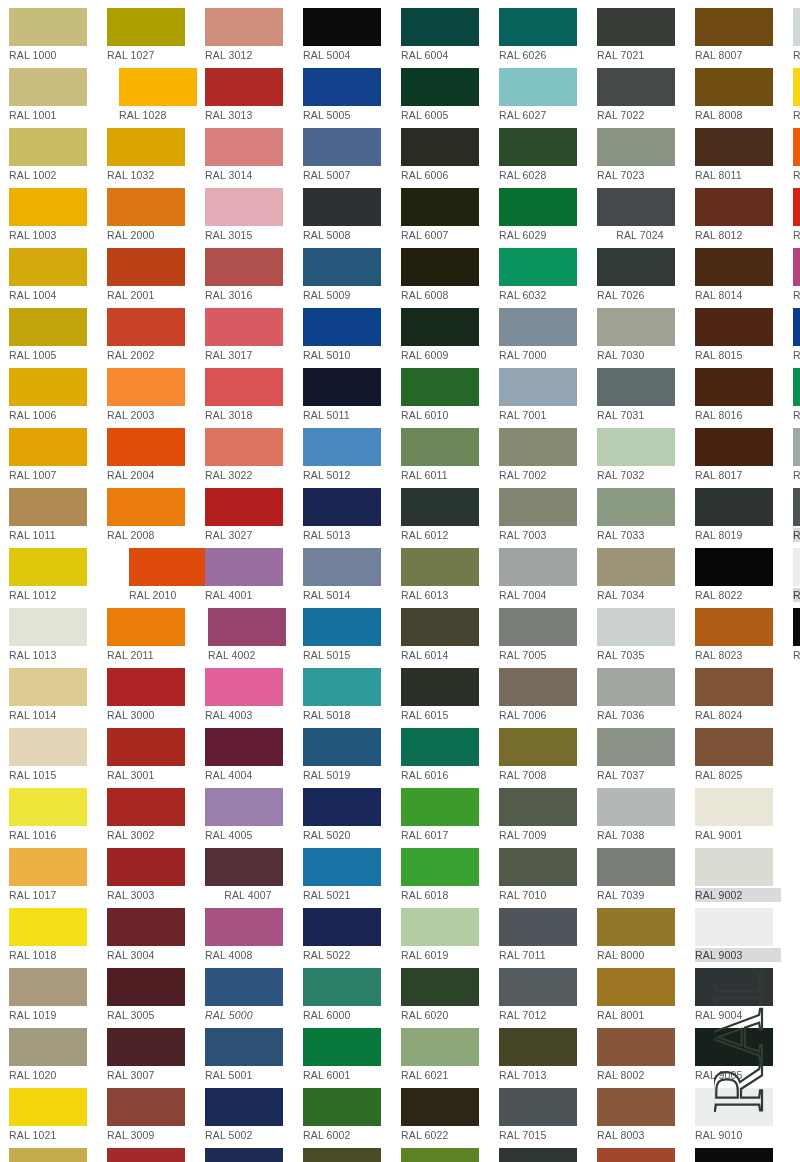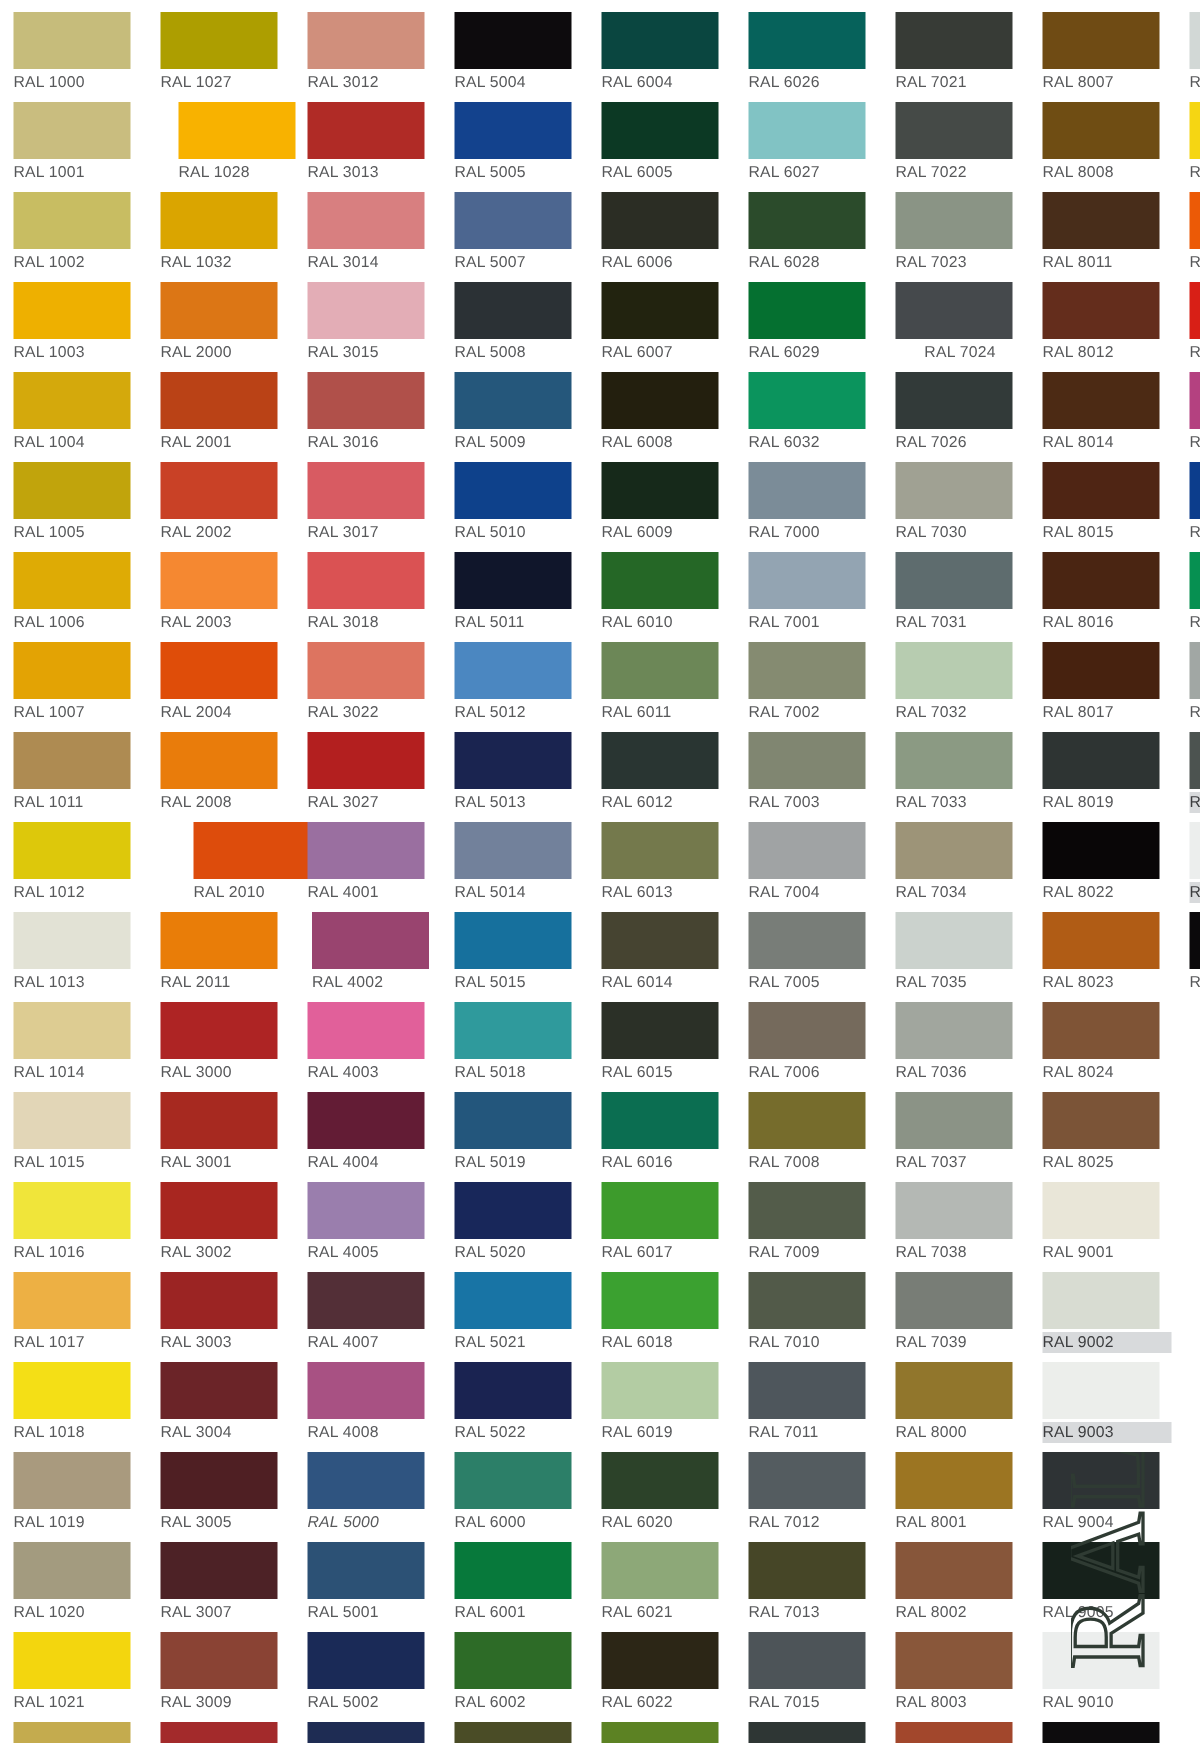--- a/index.html
+++ b/index.html
@@ -290,21 +290,21 @@
         <div class="cell-label">RAL 4003</div>
       </div>
       <div class="cell" style="left: 205px; top: 725px;">
         <div class="swatch" title="RAL 4004" style="background: rgb(99, 28, 53);"></div>
         <div class="cell-label">RAL 4004</div>
       </div>
       <div class="cell" style="left: 205px; top: 785px;">
         <div class="swatch" title="RAL 4005" style="background: rgb(154, 126, 173);"></div>
         <div class="cell-label">RAL 4005</div>
       </div>
-      <div class="cell" style="left: 205px; top: 845px;">
+      <div class="cell" style="left: 205px; top: 845px; text-align: center;">
         <div class="swatch" title="RAL 4007" style="background: rgb(83, 47, 55);"></div>
         <div class="cell-label">RAL 4007</div>
       </div>
       <div class="cell" style="left: 205px; top: 905px;">
         <div class="swatch" title="RAL 4008" style="background: rgb(168, 81, 131);"></div>
         <div class="cell-label">RAL 4008</div>
       </div>
       <div class="cell" style="left: 205px; top: 965px; font-style: italic;">
         <div class="swatch" title="RAL 5000" style="background: rgb(47, 84, 128);"></div>
         <div class="cell-label">RAL 5000</div>

